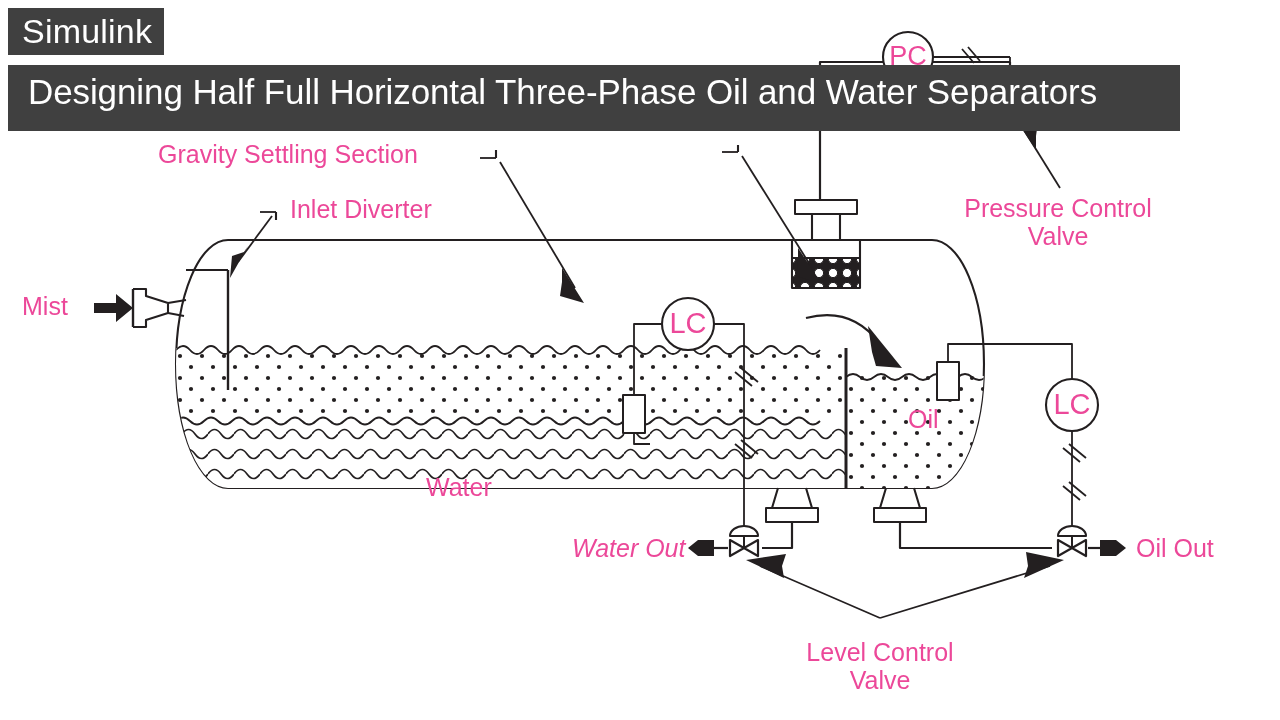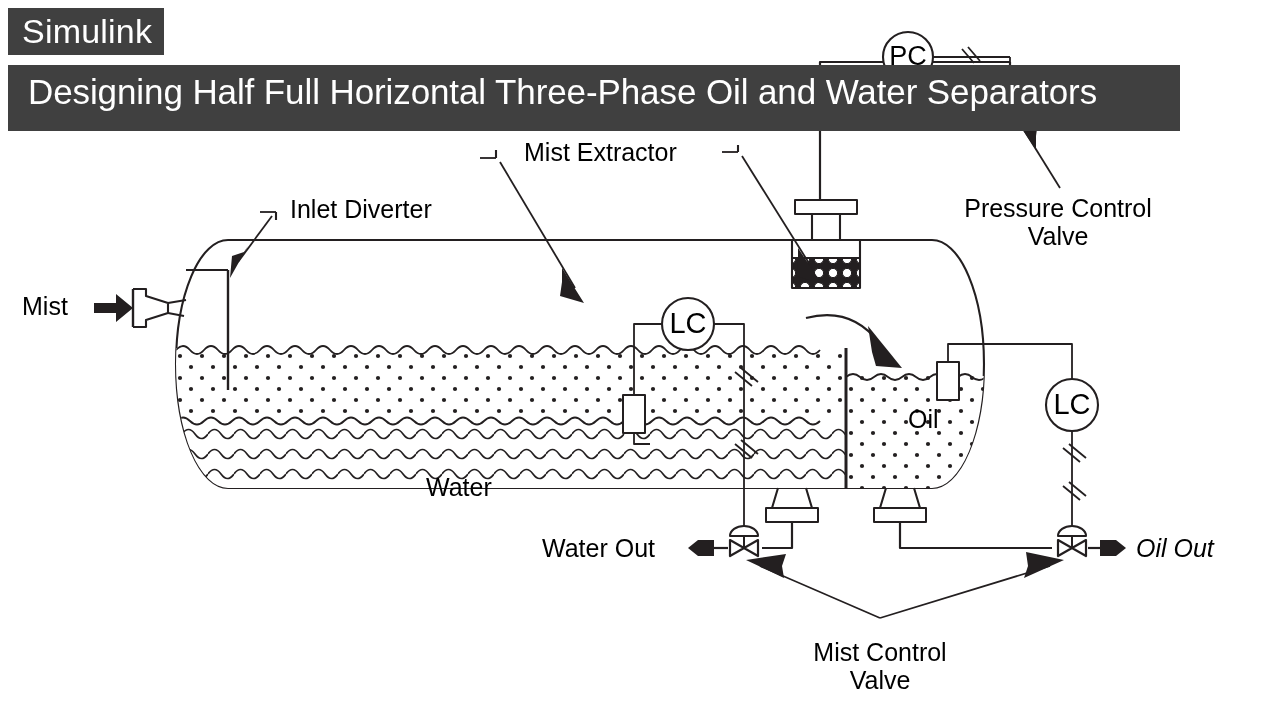--- a/index.html
+++ b/index.html
@@ -49,21 +49,21 @@
     width: 1152px;
     height: 54px;
     padding: 0 0 12px 20px;
     font-size: 35px;
     letter-spacing: -0.1px;
   }
   .dlabel {
     position: absolute;
     font-family: "Liberation Sans", sans-serif;
     font-size: 25px;
-    color: #000000;
+    color: #ec4899;
     white-space: nowrap;
     line-height: 1.12;
   }
   .dlabel.center { text-align: center; }
 </style>
 </head>
 <body>
 
 <div id="stage">
 
@@ -283,45 +283,45 @@
         <path d="M1024,578 L1064,560 L1026,552 L1028,566 Z" fill="#231f20" stroke="none"></path>
       </g>
 
       <g>
         <path d="M94,303 L116,303 L116,294 L133,308 L116,322 L116,313 L94,313 Z" fill="#231f20" stroke="none"></path>
       </g>
 
     </g>
   </svg>
 
+  <div class="dlabel" style="left:158px; top:140px;">Gravity Settling Section</div>
 
   <div class="dlabel" style="left:290px; top:195px;">Inlet Diverter</div>
 
-  <div class="dlabel" style="left:524px; top:138px;">Mist Extractor</div>
 
   <div class="dlabel" style="left:1060px; top:103px;">Gas Outlet</div>
 
   <div class="dlabel center" style="left:940px; top:194px; width:236px;">
     <div>Pressure Control</div>
     <div>Valve</div>
   </div>
 
   <div class="dlabel" style="left:22px; top:292px;">Mist</div>
 
 
   <div class="dlabel" style="left:426px; top:436px;margin-top:37px;">Water</div>
 
   <div class="dlabel" style="left:908px; top:405px;">Oil</div>
 
-  <div class="dlabel" style="left:542px; top:534px;">Water Out</div>
-
-  <div class="dlabel" style="left:1136px; top:534px;font-style:italic;">Oil Out</div>
+  <div class="dlabel" style="left:572px; top:534px;font-style:italic;">Water Out</div>
+
+  <div class="dlabel" style="left:1136px; top:534px;">Oil Out</div>
 
   <div class="dlabel center" style="left:762px; top:638px; width:236px;">
-    <div>Mist Control</div>
+    <div>Level Control</div>
     <div>Valve</div>
   </div>
 
   <div class="dlabel center" style="left:878px; top:41px; width:60px; font-size:27px;">PC</div>
 
   <div class="dlabel center" style="left:657px; top:307px; width:62px; font-size:29px;">LC</div>
 
   <div class="dlabel center" style="left:1041px; top:388px; width:62px; font-size:29px;">LC</div>
 
   <div class="banner" id="brand-banner">Simulink</div>

